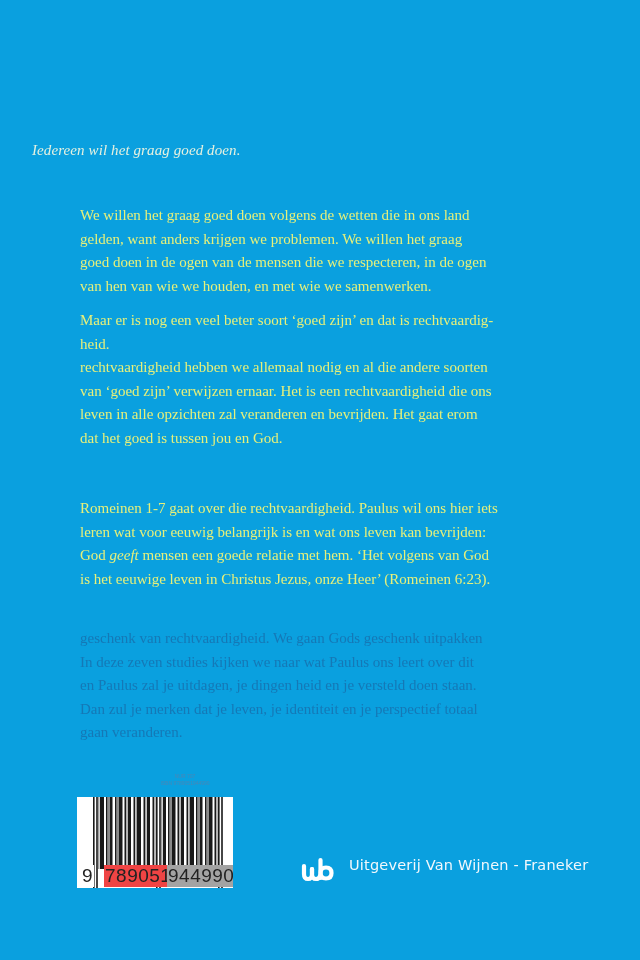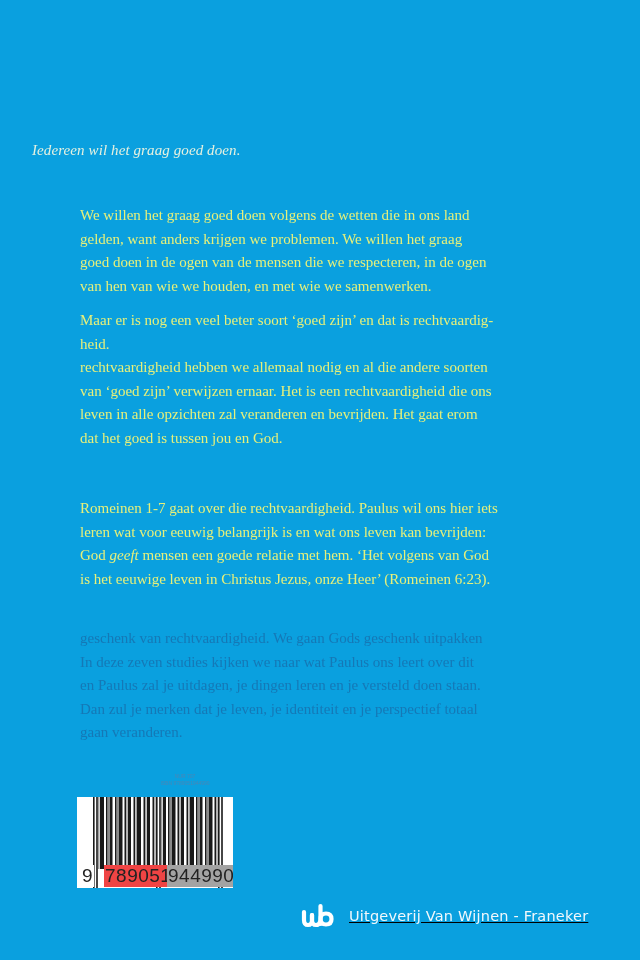--- a/index.html
+++ b/index.html
@@ -103,25 +103,24 @@
       left: 90px;
       top: 0;
       background: #a3a3a3;
       letter-spacing: 0.5px;
       padding: 0 1px;
     }
 
     .publisher {
       position: absolute;
       left: 301px;
-      top: 901px;
+      top: 857px;
       height: 30px;
       display: flex;
-      align-items: center;
-      text-decoration: underline;
+      align-items: flex-start;
     }
     .publisher-logo {
       width: 34px;
       height: 26px;
       margin-right: 14px;
     }
     .publisher-name {
       font-family: "DejaVu Sans", "Liberation Sans", sans-serif;
       font-size: 14.5px;
       color: #f2f8fc;
@@ -155,21 +154,21 @@
   <p class="body-text yellow p3">
     <span class="line">Romeinen 1-7 gaat over die rechtvaardigheid. Paulus wil ons hier iets</span>
     <span class="line">leren wat voor eeuwig belangrijk is en wat ons leven kan bevrijden:</span>
     <span class="line"><span>God </span><em>geeft</em><span> mensen een goede relatie met hem. ‘Het volgens van God</span></span>
     <span class="line">is het eeuwige leven in Christus Jezus, onze Heer’ (Romeinen 6:23).</span>
   </p>
 
   <p class="body-text muted p4">
     <span class="line">geschenk van rechtvaardigheid. We gaan Gods geschenk uitpakken</span>
     <span class="line">In deze zeven studies kijken we naar wat Paulus ons leert over dit</span>
-    <span class="line">en Paulus zal je uitdagen, je dingen leren en je versteld doen staan.</span>
+    <span class="line">en Paulus zal je uitdagen, je dingen heid en je versteld doen staan.</span>
     <span class="line">Dan zul je merken dat je leven, je identiteit en je perspectief totaal</span>
     <span class="line">gaan veranderen.</span>
   </p>
 
   <div class="barcode-meta">
     <div>NUR 707</div>
     <div>ISBN 9789051944990</div>
   </div>
 
   <div class="barcode-box">

